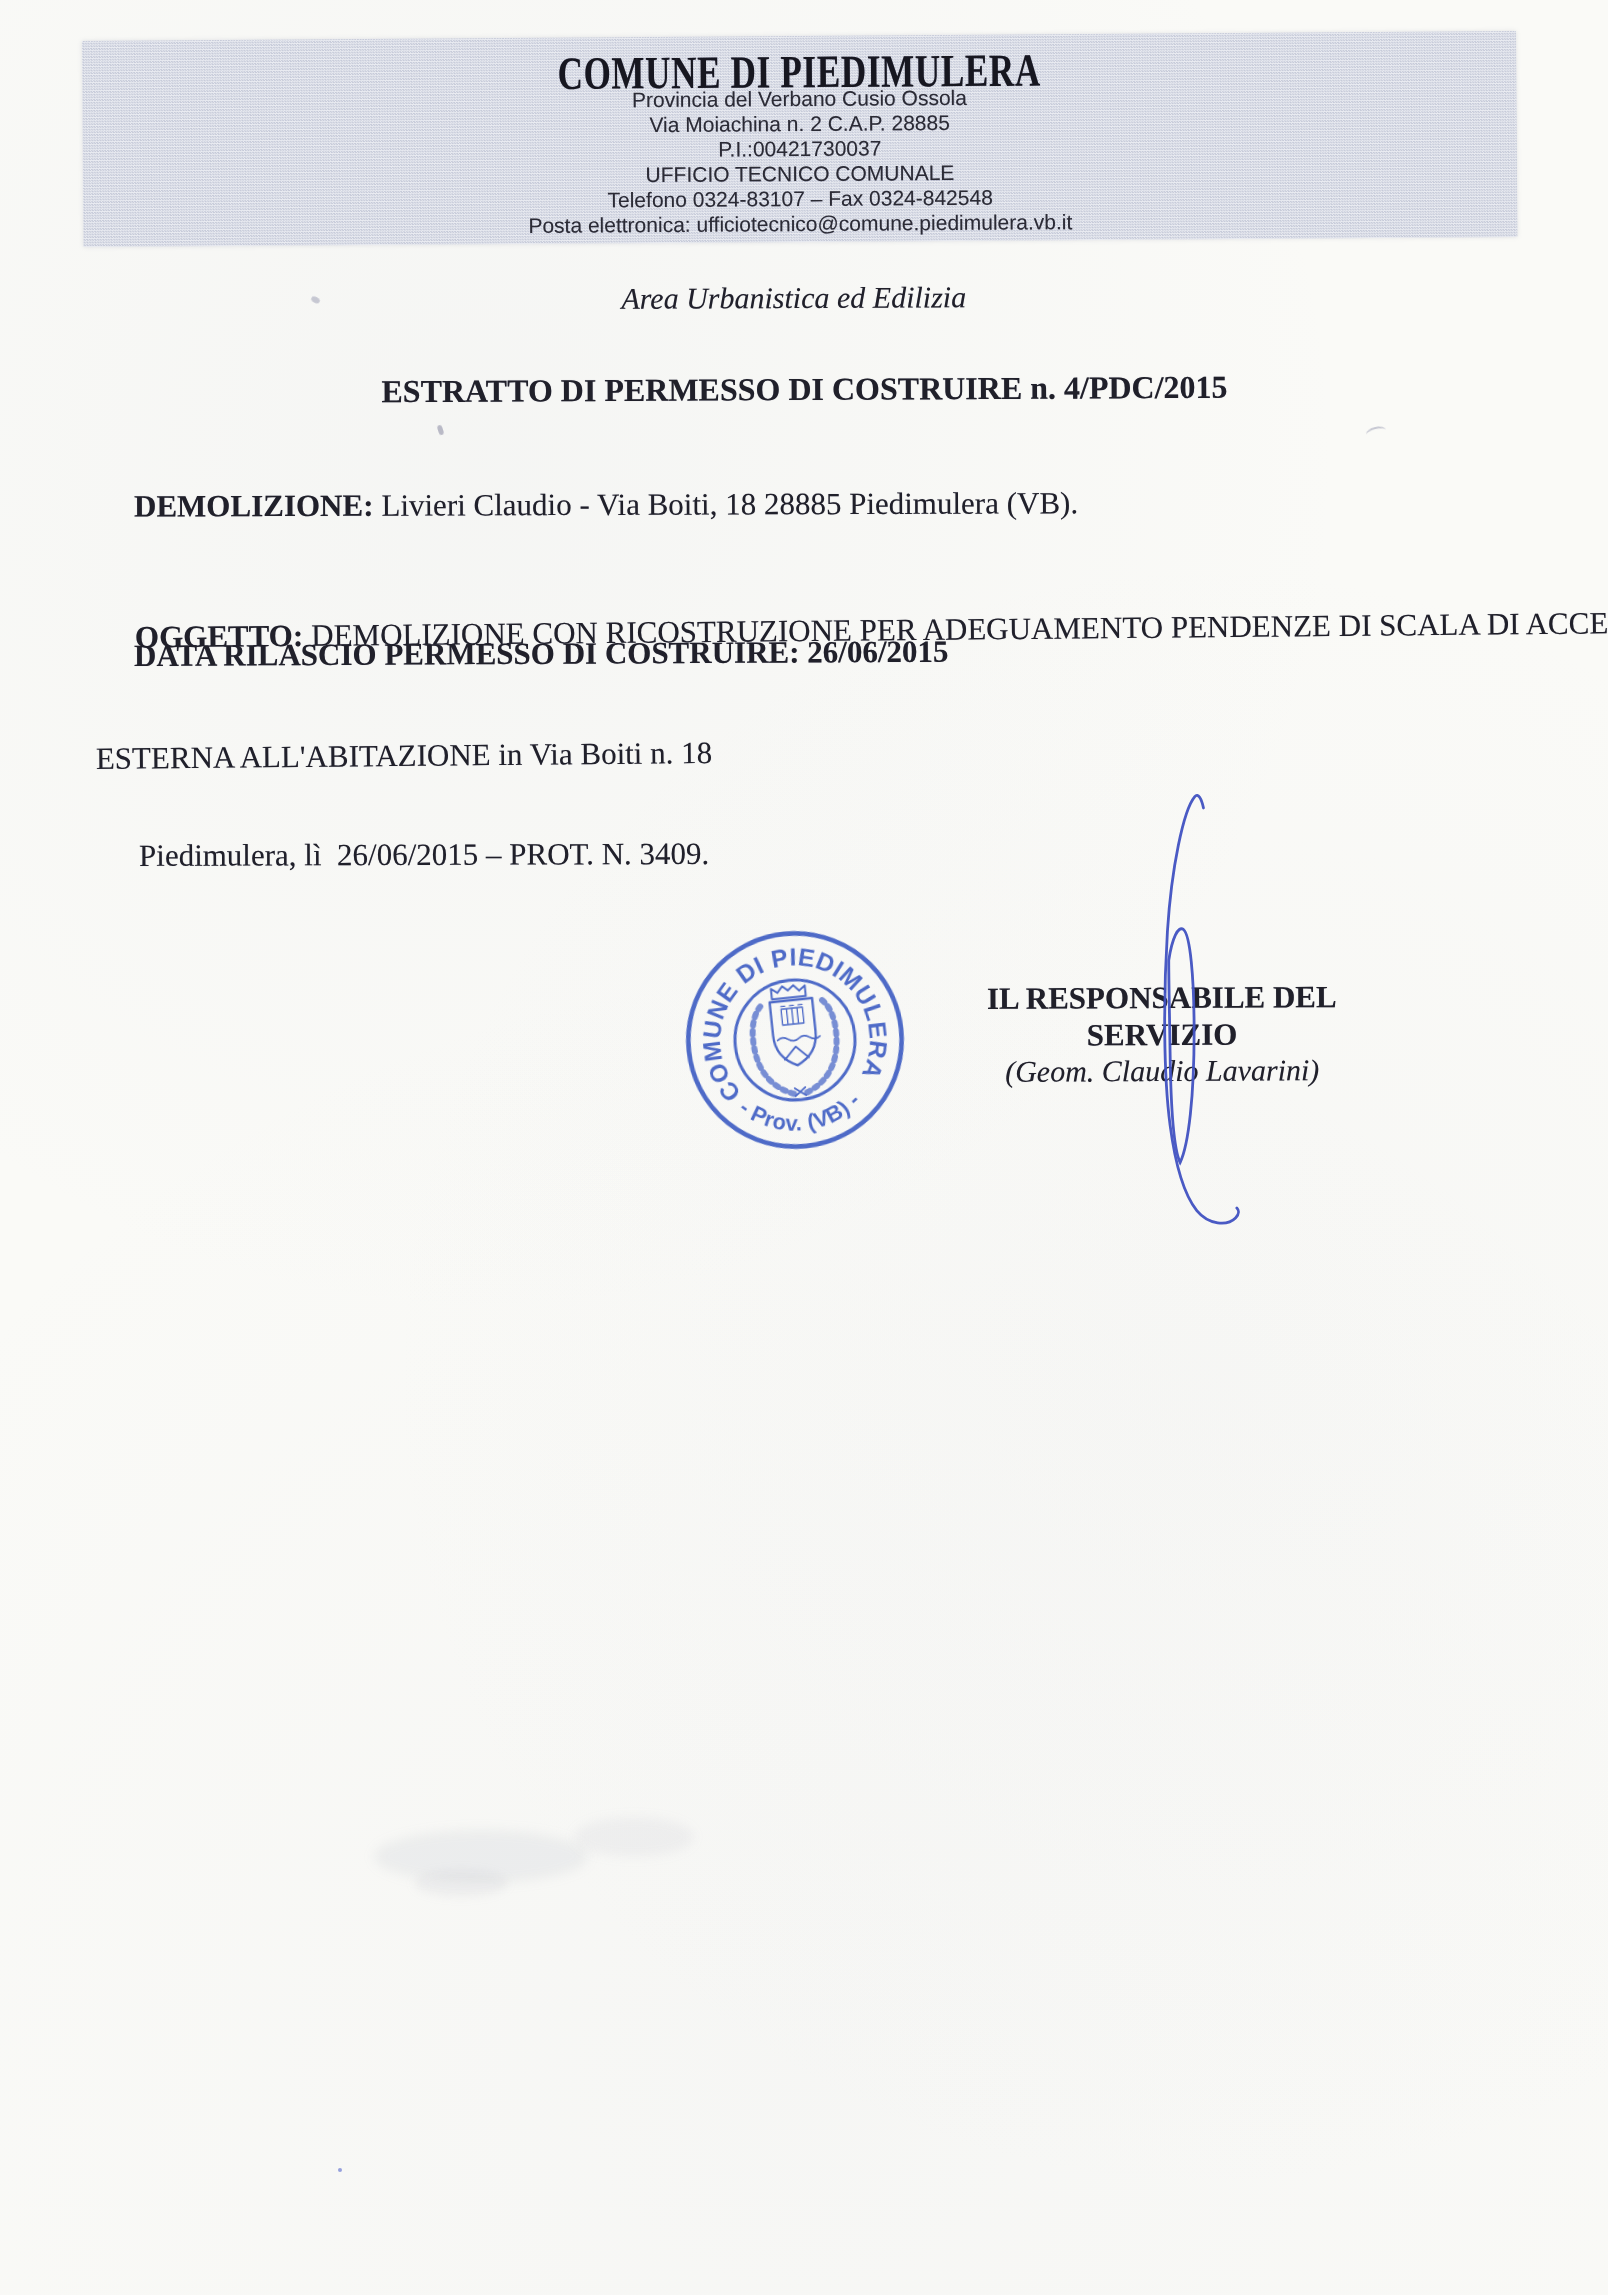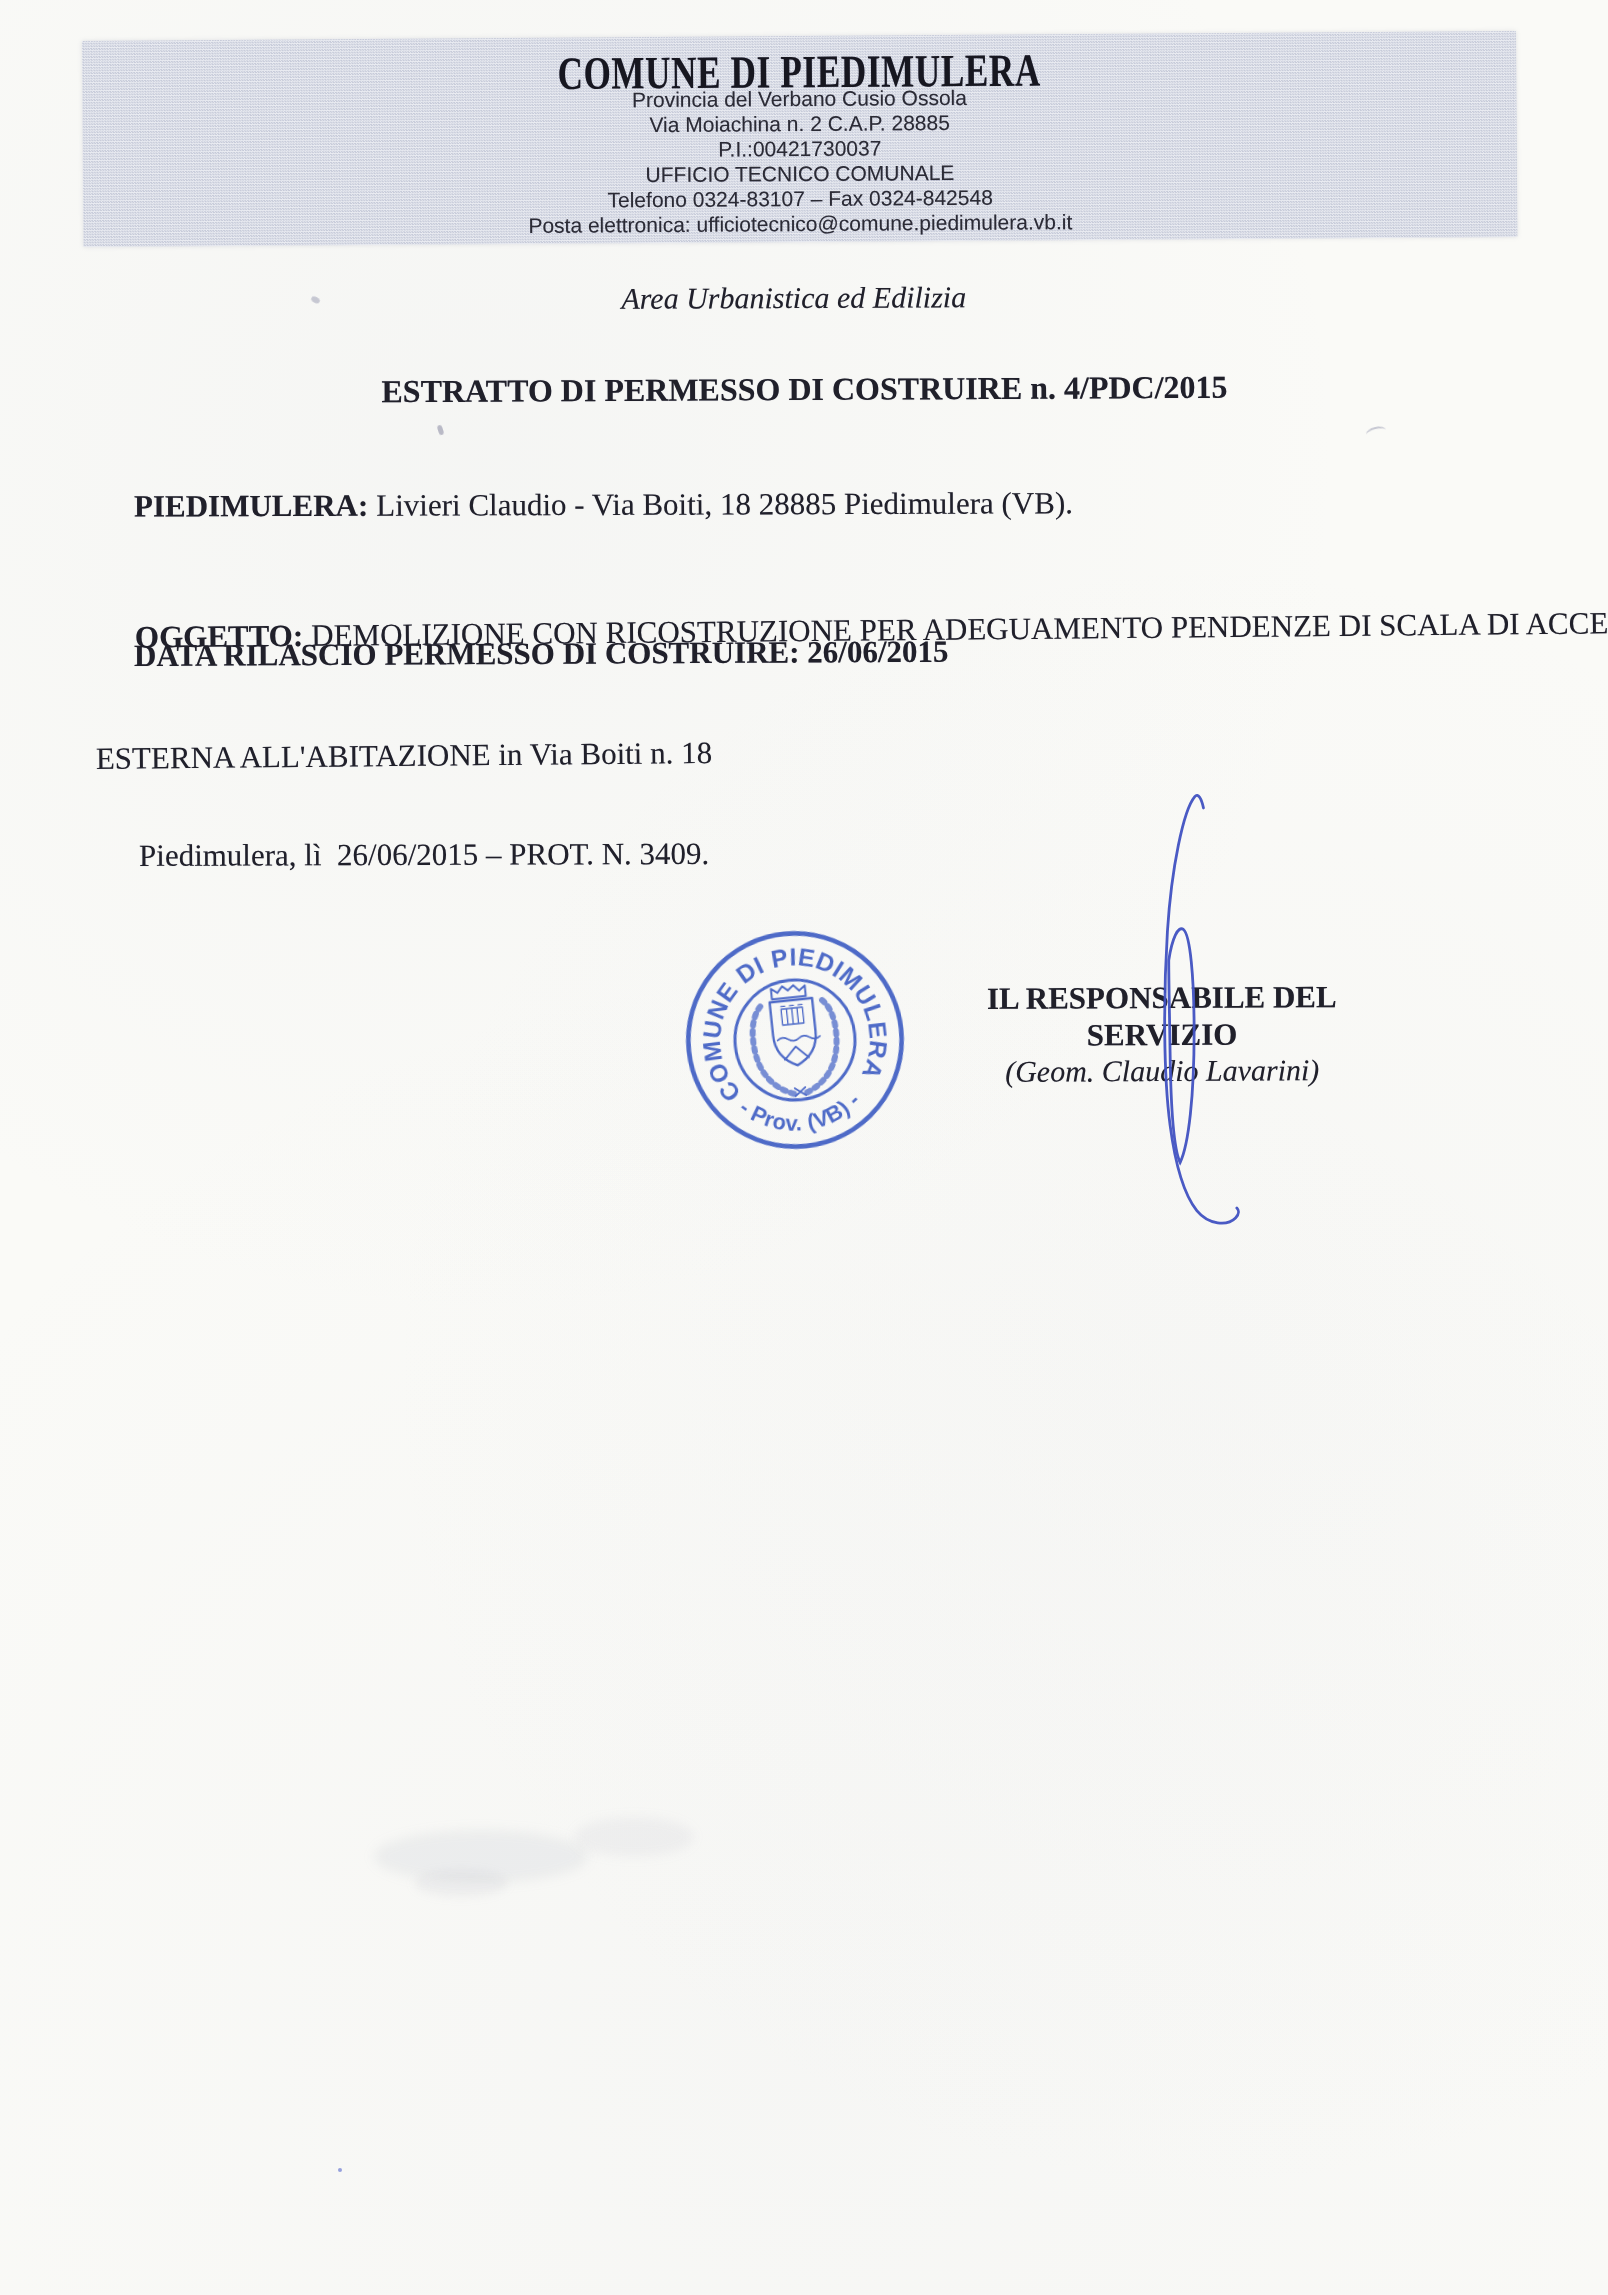--- a/index.html
+++ b/index.html
@@ -120,21 +120,21 @@
     <div class="hline">P.I.:00421730037</div>
     <div class="hline">UFFICIO TECNICO COMUNALE</div>
     <div class="hline">Telefono 0324-83107 – Fax 0324-842548</div>
     <div class="hline">Posta elettronica: ufficiotecnico@comune.piedimulera.vb.it</div>
   </div>
 
   <div class="area">Area Urbanistica ed Edilizia</div>
 
   <div class="doc-title">ESTRATTO DI PERMESSO DI COSTRUIRE n. 4/PDC/2015</div>
 
-  <div class="para richiedenti"><span class="lab">PIEDIMULERA:</span><span>Livieri Claudio - Via Boiti, 18 28885 Piedimulera (VB).</span></div>
+  <div class="para richiedenti"><span class="lab">DEMOLIZIONE:</span><span>Livieri Claudio - Via Boiti, 18 28885 Piedimulera (VB).</span></div>
 
   <div class="para oggetto">
     <div class="l1"><span class="lab">OGGETTO:</span><span>DEMOLIZIONE CON RICOSTRUZIONE PER ADEGUAMENTO PENDENZE DI SCALA DI ACCESSO</span></div>
     <div class="l2">ESTERNA ALL'ABITAZIONE in Via Boiti n. 18</div>
   </div>
 
   <div class="para data-line">DATA RILASCIO PERMESSO DI COSTRUIRE: 26/06/2015</div>
 
   <div class="para luogo">Piedimulera, lì  26/06/2015 – PROT. N. 3409.</div>
 

